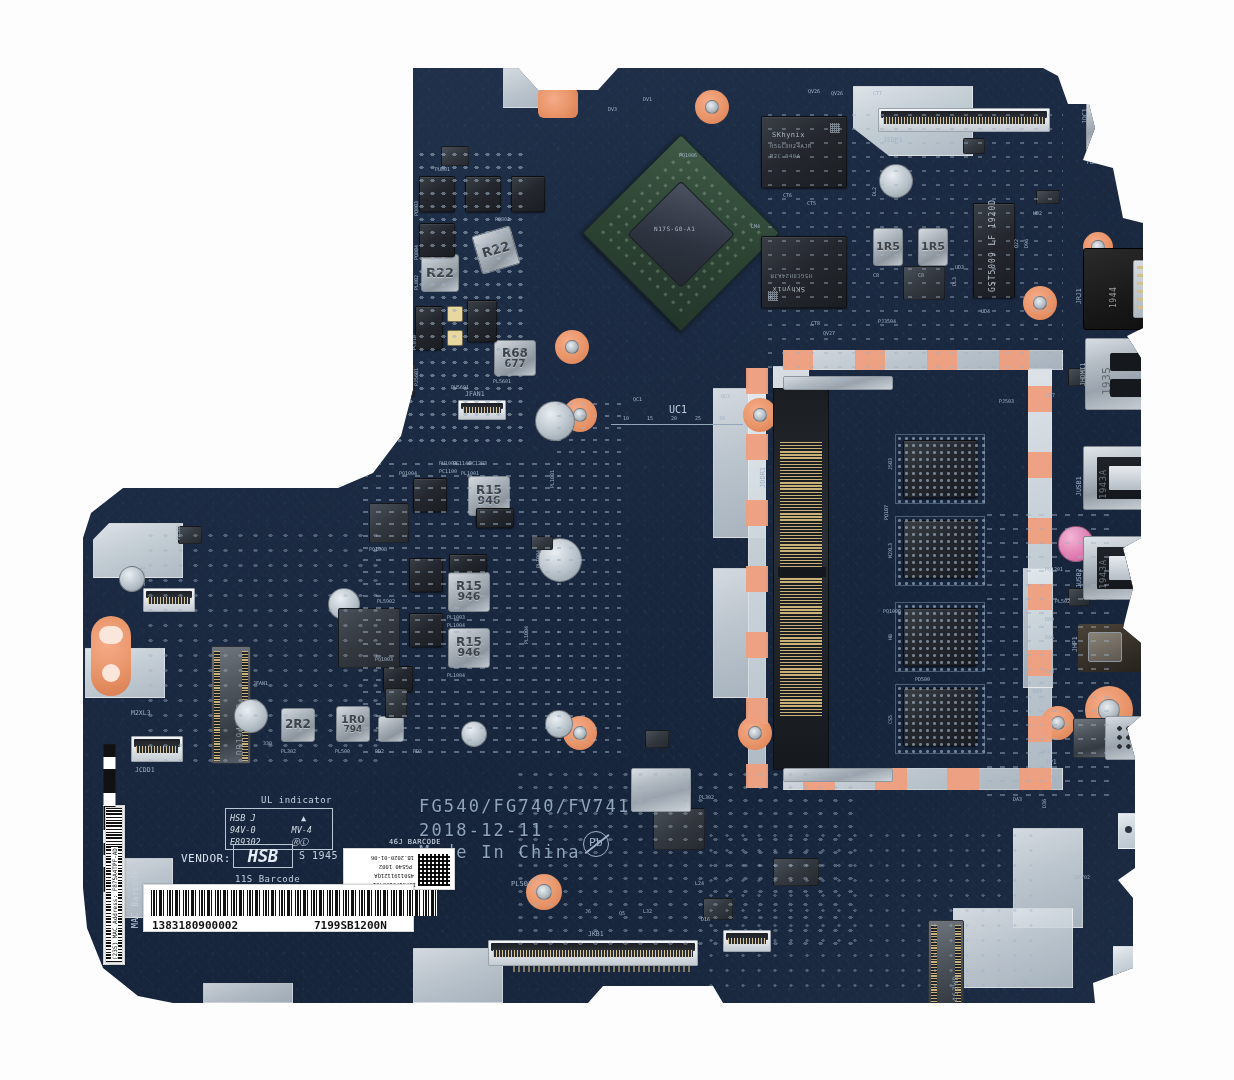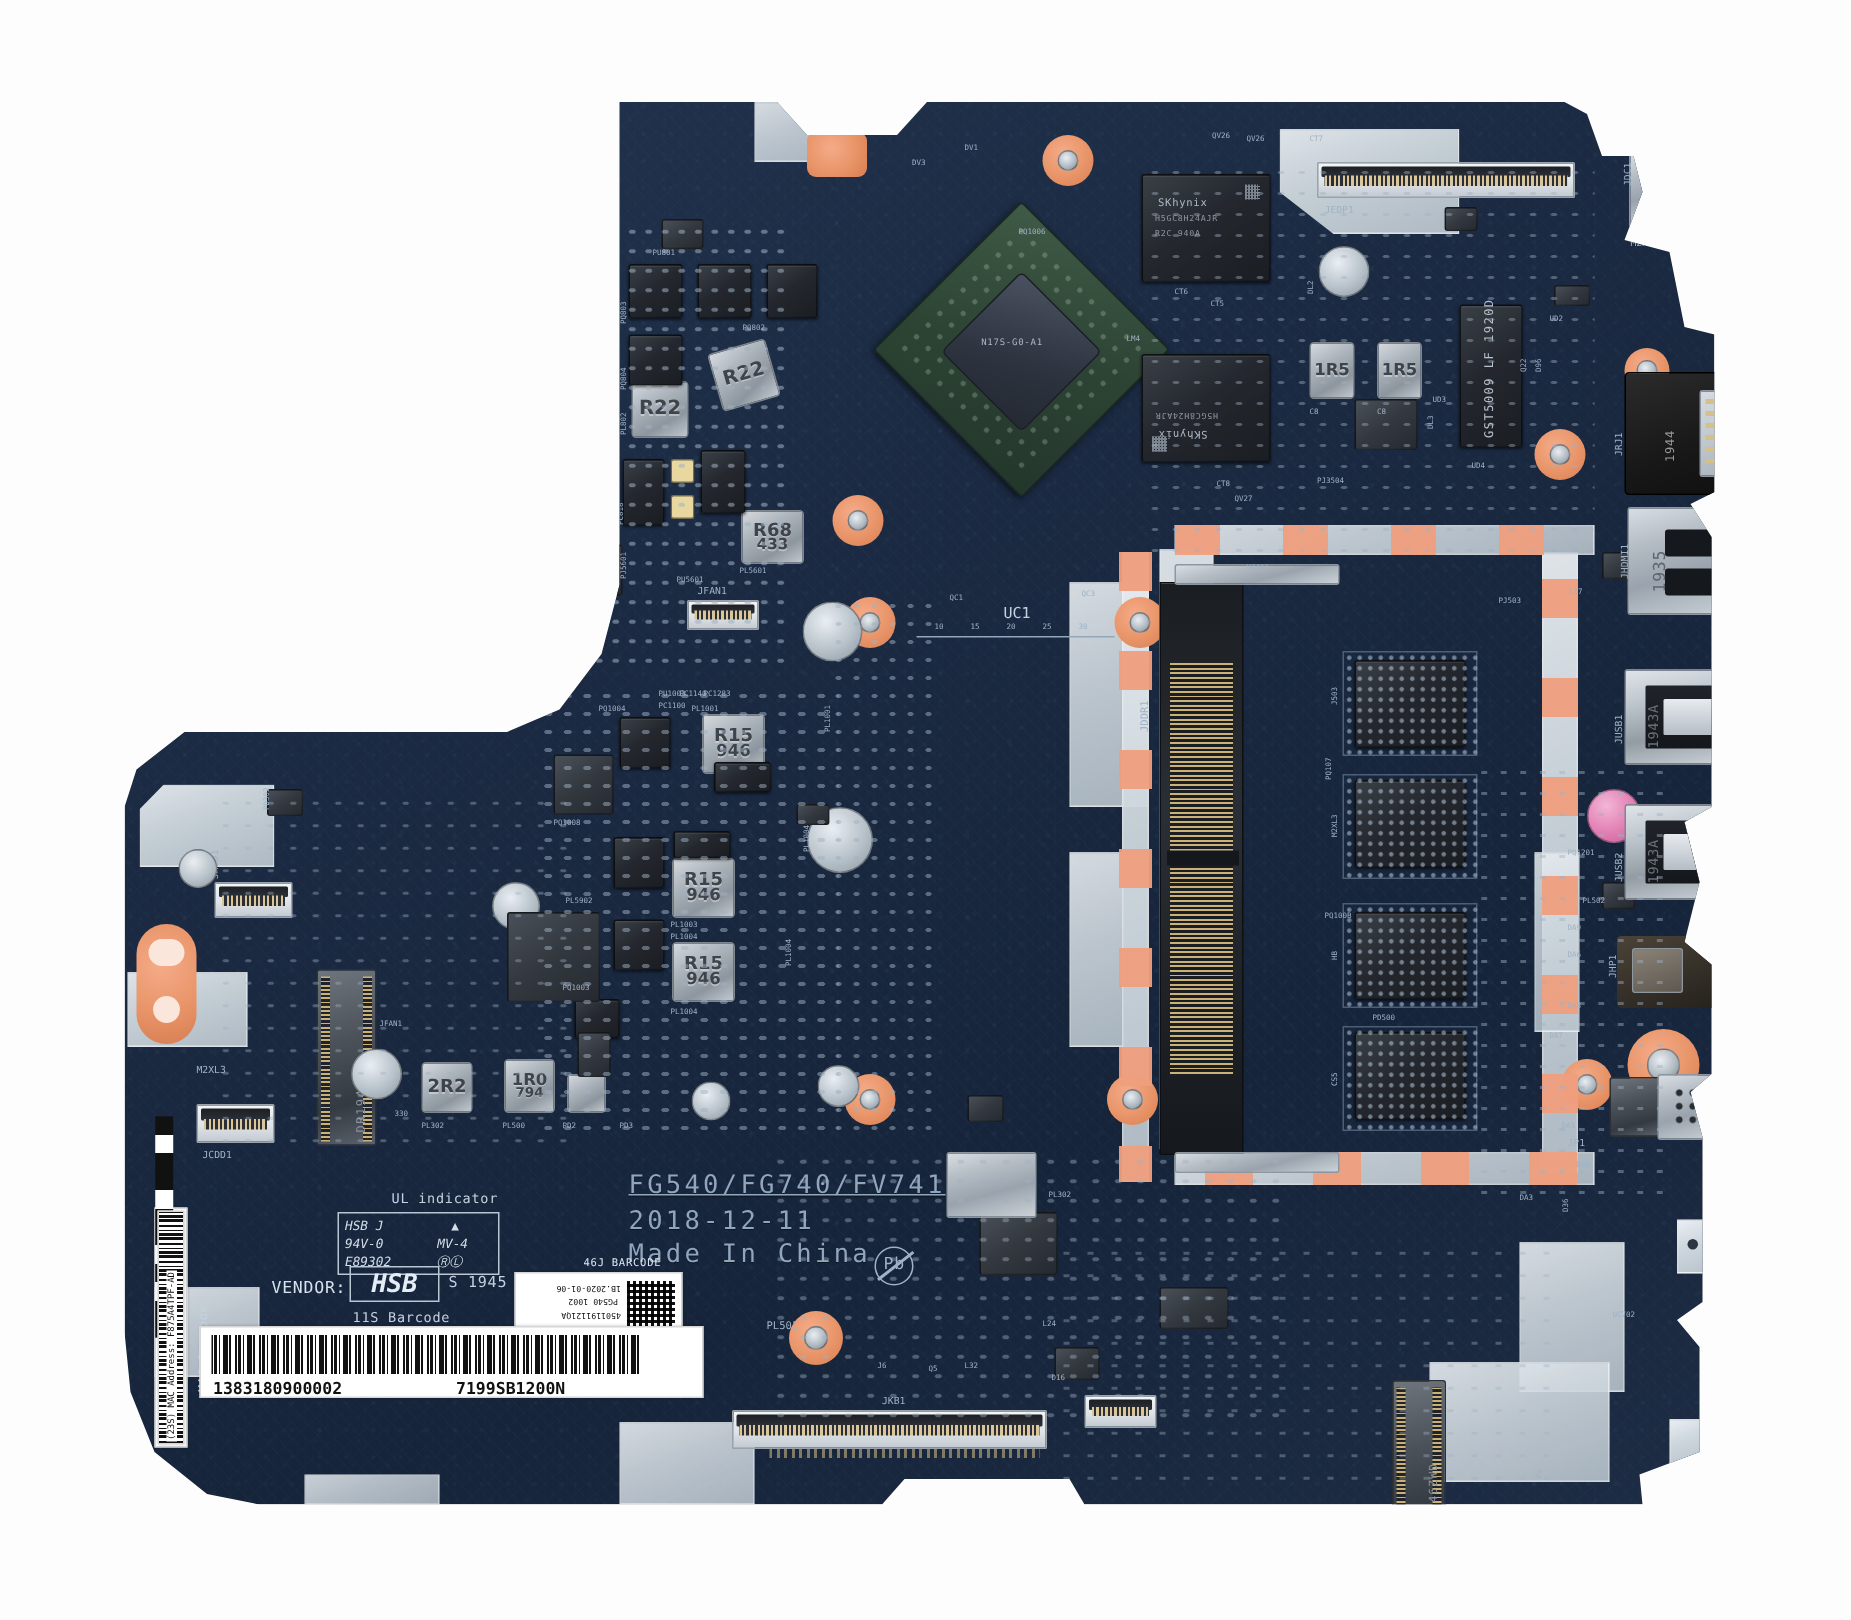--- a/index.html
+++ b/index.html
@@ -394,21 +394,21 @@
         <div class="pins"></div>
     </div>
     <div class="abs tiny" style="left:52px; top:698px; font-size:6.5px;">JCDD1</div>
 
     <div class="abs ind" style="left:338px; top:186px; width:38px; height:38px; font-size:13px;">R22</div>
     <div class="abs ind" style="left:393px; top:162px; width:40px; height:40px; font-size:13px; transform: rotate(-16deg);">
       <span>R22</span>
     </div>
     <div class="abs ind" style="left:411px; top:272px; width:42px; height:36px; font-size:12px; flex-direction:column;">
       <span>R68</span>
-      <span style="font-size:10px;">433</span>
+      <span style="font-size:10px;">677</span>
     </div>
     <div class="abs ind" style="left:385px; top:408px; width:42px; height:40px; font-size:12px; flex-direction:column;">
       <span>R15</span>
         <span style="font-size:11px;">946</span>
     </div>
     <div class="abs ind" style="left:365px; top:504px; width:42px; height:40px; font-size:12px; flex-direction:column;">
       <span>R15</span>
         <span style="font-size:11px;">946</span>
     </div>
     <div class="abs ind" style="left:365px; top:560px; width:42px; height:40px; font-size:12px; flex-direction:column;">
@@ -527,21 +527,21 @@
     </div>
     <div class="abs tiny" style="left:962px; top:690px; font-size:6.5px;">JP1</div>
 
     <div class="abs shield" style="left:1035px; top:745px; width:28px; height:36px;">
       <div class="abs" style="left:6px; top:12px; width:7px; height:7px; border-radius:50%; background:#2b3442;"></div>
       <div class="abs" style="left:17px; top:12px; width:7px; height:7px; border-radius:50%; background:#2b3442;"></div>
     </div>
     <div class="abs shield" style="left:1030px; top:878px; width:26px; height:30px;"></div>
 
     <div class="abs" style="left:336px; top:712px; width:300px; height:112px;">
-      <div class="silk-big" style="margin-top:0;text-decoration:underline;">FG540/FG740/FV741</div>
+      <div class="silk-big" style="margin-top:16px;">FG540/FG740/FV741</div>
       <div class="silk-big" style="margin-top:4px;">2018-12-11</div>
       <div class="silk-big" style="margin-top:2px;">Made In China</div>
     </div>
 
     <div class="abs" style="left:500px; top:763px; width:26px; height:26px;
          border:1.6px solid #9fb2c6; border-radius:50%;">
       <div class="abs silk" style="left:5px; top:4px; font-size:11px; color:#9fb2c6;">Pb</div>
       <div class="abs" style="left:-2px; top:11px; width:30px; height:1.6px; background:#9fb2c6; transform: rotate(-38deg);"></div>
     </div>
 
@@ -578,21 +578,21 @@
 
     <div class="abs sticker" style="left:20px; top:737px; width:22px; height:160px;">
       <div class="abs barcode-bars" style="left:5px; top:6px; width:12px; height:148px; transform: rotate(90deg) scale(12.3,0.081); transform-origin: 6px 6px;
                   background-image: repeating-linear-gradient(90deg,#111 0 1px,#fff 1px 2px,#111 2px 4px,#fff 4px 5px,#111 5px 7px,#fff 7px 8px);"></div>
     </div>
     <div class="abs sticker" style="left:22px; top:739px; width:18px; height:156px;
          background-image: repeating-linear-gradient(180deg,#111 0 1px,#fff 1px 2px,#111 2px 4px,#fff 4px 5px,#111 5px 7px,#fff 7px 9px,#111 9px 10px,#fff 10px 12px);"></div>
     <div class="abs lbl-txt rot90" style="left:28px; top:893px; font-size:6px; color:#111; background:#fff; padding:0 1px;">(23S) MAC Address: F875A4TPF-AD</div>
     <div class="abs silk rot90" style="left:48px; top:860px; font-size:8px; color:#c3d2e0;">MAC Barcode</div>
 
-    <div class="abs sticker" style="left:50px; top:816px; width:336px; height:48px;">
+    <div class="abs sticker" style="left:60px; top:816px; width:271px; height:48px;">
       <div class="abs barcode-bars" style="left:7px; top:5px; width:286px; height:26px;"></div>
       <div class="abs lbl-txt" style="left:8px; top:34px; font-size:11px; font-weight:700;">1383180900002</div>
       <div class="abs lbl-txt" style="left:170px; top:34px; font-size:11px; font-weight:700;">7199SB1200N</div>
     </div>
 
 
     <div class="abs tiny" style="left:352px; top:98px;">PU801</div>
     <div class="abs tiny rot90" style="left:330px; top:148px;">PQ803</div>
     <div class="abs tiny rot90" style="left:330px; top:192px;">PQ804</div>
     <div class="abs tiny" style="left:412px; top:148px;">PQ802</div>

